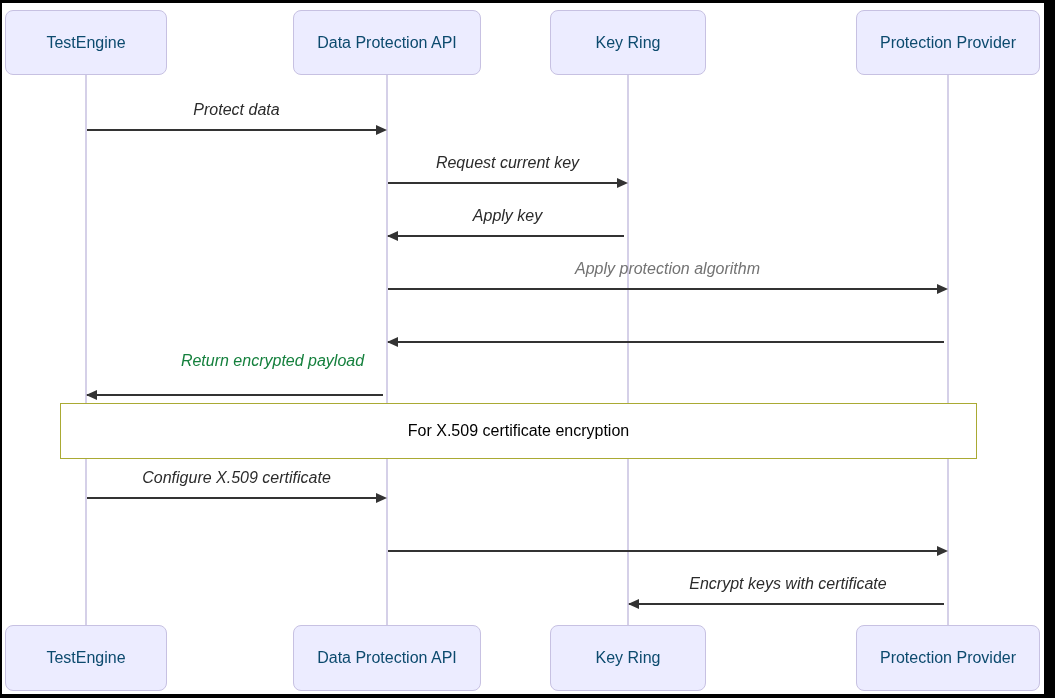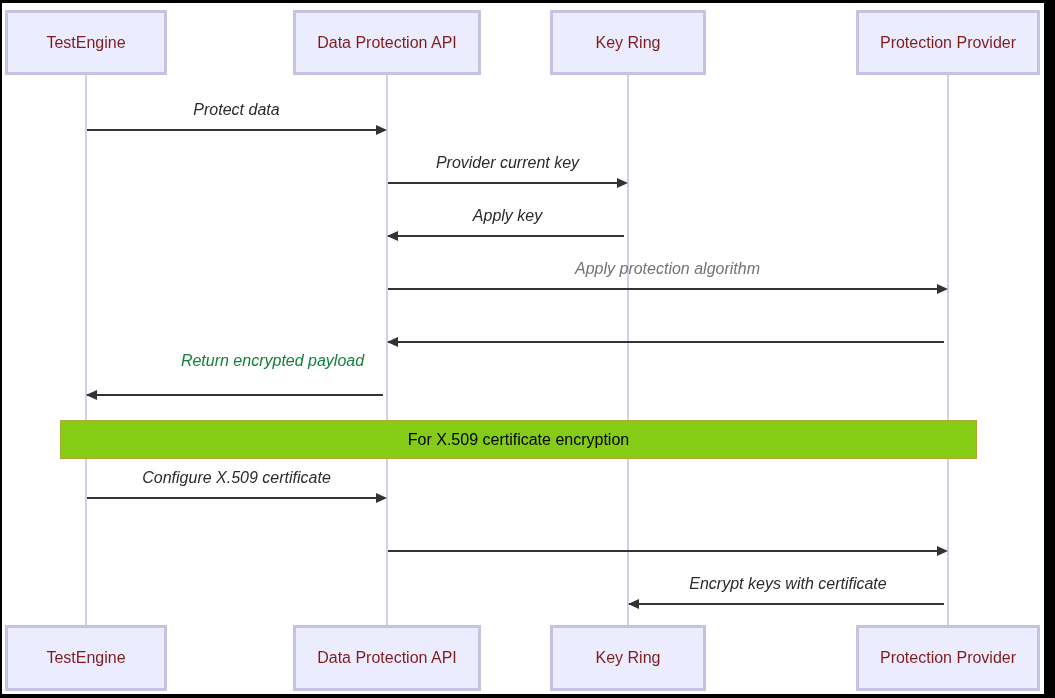--- a/index.html
+++ b/index.html
@@ -14,24 +14,24 @@
   .paper {
     position: absolute; left: 2px; top: 3px;
     width: 1042px; height: 691px;
     background: #ffffff;
   }
   .layer { position: absolute; left: 0; top: 0; width: 1055px; height: 698px; }
 
   .actor-box {
     position: absolute;
     background: #ECECFF;
-    border: 3px solid #c2410c;
-    border-radius: 0;
+    border: 1px solid #c2410c;
+    border-radius: 8px;
     display: flex; align-items: center; justify-content: center;
-    font-size: 16px; color: #7f1d1d;
+    font-size: 16px; color: #0c4a6e;
     box-sizing: border-box;
     white-space: nowrap;
   }
   .lifeline {
     position: absolute;
     width: 2px;
     background: #d5d0e8;
   }
   .msg-label {
     position: absolute;
@@ -69,21 +69,21 @@
 </head>
 <body>
 
 <div class="screen">
   <div class="paper"></div>
   <div class="layer" id="layer">
       <div class="lifeline" style="left: 85px; top: 75px; height: 550px; background: rgb(213, 208, 232);"></div>
       <div class="lifeline" style="left: 386px; top: 75px; height: 550px; background: rgb(213, 208, 232);"></div>
       <div class="lifeline" style="left: 627px; top: 75px; height: 550px; background: rgb(213, 208, 232);"></div>
       <div class="lifeline" style="left: 947px; top: 75px; height: 550px; background: rgb(213, 208, 232);"></div>
-      <div class="note" style="left: 60px; top: 403px; width: 917px; height: 39px; background: #84cc16; border-color: rgb(170, 170, 51); margin-top: 17px;">
+      <div class="note" style="left: 60px; top: 403px; width: 917px; height: 56px; background: #ffffff; border-color: rgb(170, 170, 51);">
         <span>For X.509 certificate encryption</span>
       </div>
       <div class="actor-box" style="left: 5px; top: 10px; width: 162px; height: 65px; background: rgb(236, 236, 255); border-color: rgb(199, 193, 226);">
         <span>TestEngine</span>
       </div>
       <div class="actor-box" style="left: 5px; top: 625px; width: 162px; height: 66px; background: rgb(236, 236, 255); border-color: rgb(199, 193, 226);">
         <span>TestEngine</span>
       </div>
       <div class="actor-box" style="left: 293px; top: 10px; width: 188px; height: 65px; background: rgb(236, 236, 255); border-color: rgb(199, 193, 226);">
         <span>Data Protection API</span>
@@ -99,21 +99,21 @@
       </div>
       <div class="actor-box" style="left: 856px; top: 10px; width: 184px; height: 65px; background: rgb(236, 236, 255); border-color: rgb(199, 193, 226);">
         <span>Protection Provider</span>
       </div>
       <div class="actor-box" style="left: 856px; top: 625px; width: 184px; height: 66px; background: rgb(236, 236, 255); border-color: rgb(199, 193, 226);">
         <span>Protection Provider</span>
       </div>
       <div class="msg-label" style="left: 236.5px; top: 100px; color: rgb(43, 43, 43);">Protect data</div>
       <div class="msg-line" style="left: 87px; top: 129px; width: 296px; background: rgb(51, 51, 51);"></div>
       <div class="arrowhead right" style="left: 376px; top: 125px; border-left-color: rgb(51, 51, 51);"></div>
-      <div class="msg-label" style="left: 507.5px; top: 153px; color: rgb(43, 43, 43);">Provider current key</div>
+      <div class="msg-label" style="left: 507.5px; top: 153px; color: rgb(43, 43, 43);">Request current key</div>
       <div class="msg-line" style="left: 388px; top: 182px; width: 236px; background: rgb(51, 51, 51);"></div>
       <div class="arrowhead right" style="left: 617px; top: 178px; border-left-color: rgb(51, 51, 51);"></div>
       <div class="msg-label" style="left: 507.5px; top: 206px; color: rgb(43, 43, 43);">Apply key</div>
       <div class="msg-line" style="left: 388px; top: 235px; width: 236px; background: rgb(51, 51, 51);"></div>
       <div class="arrowhead left" style="left: 387px; top: 231px; border-right-color: rgb(51, 51, 51);"></div>
       <div class="msg-label" style="left: 667.5px; top: 259px; color: #737373;">Apply protection algorithm</div>
       <div class="msg-line" style="left: 388px; top: 288px; width: 556px; background: rgb(51, 51, 51);"></div>
       <div class="arrowhead right" style="left: 937px; top: 284px; border-left-color: rgb(51, 51, 51);"></div>
       <div class="msg-line" style="left: 388px; top: 341px; width: 556px; background: rgb(51, 51, 51);"></div>
       <div class="arrowhead left" style="left: 387px; top: 337px; border-right-color: rgb(51, 51, 51);"></div>

